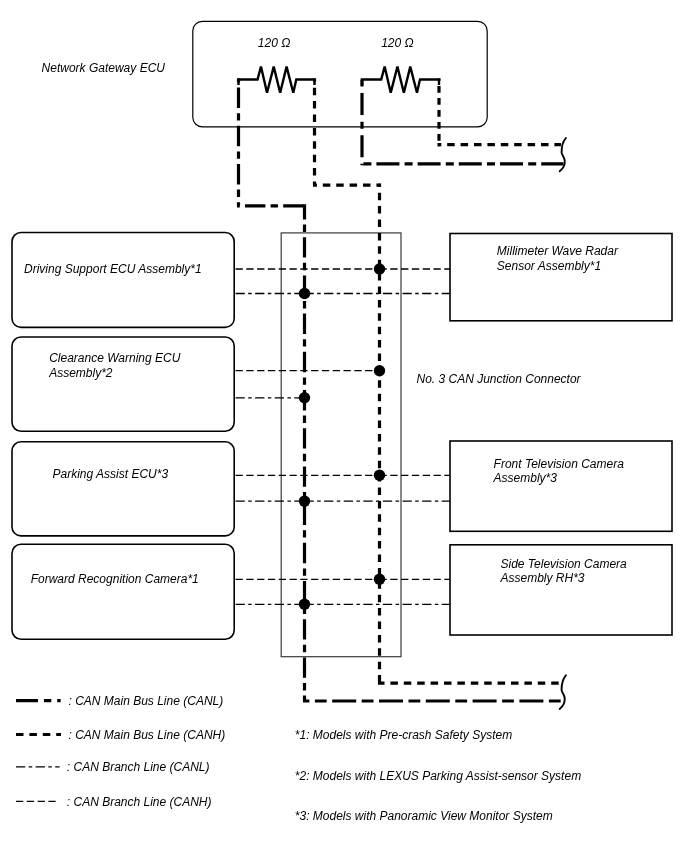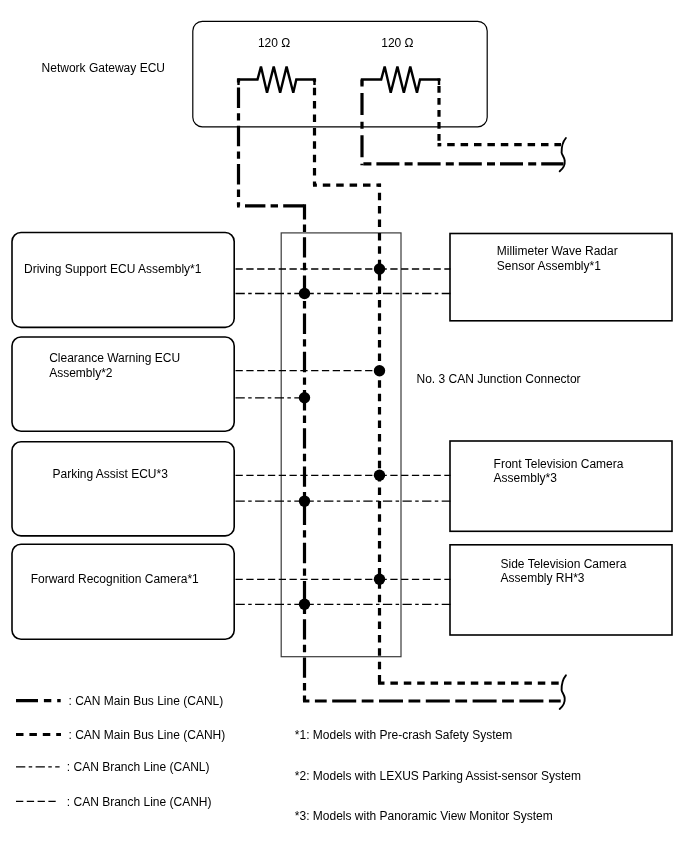--- a/index.html
+++ b/index.html
@@ -1,18 +1,18 @@
 <!DOCTYPE html>
 <html><head>
 <meta charset="utf-8">
 <title>CAN Communication System Diagram</title>
 <style>
   html,body{margin:0;padding:0;background:#ffffff;}
   body{width:688px;height:852px;overflow:hidden;font-family:"Liberation Sans",sans-serif;}
-  #stage{position:relative;width:688px;height:852px;background:#0369a1;}
+  #stage{position:relative;width:688px;height:852px;background:#0369a1;font-style:italic;}
   svg{display:block;}
   text{font-family:"Liberation Sans",sans-serif;fill:#000;}
   .boxtext,.lbl,.note,.legtext{font-size:12px;}
 </style>
 </head>
 <body>
 
 <div id="stage">
 <svg width="688" height="852" viewBox="0 0 688 852">
 <rect x="0" y="0" width="688" height="852" fill="#ffffff"></rect>

